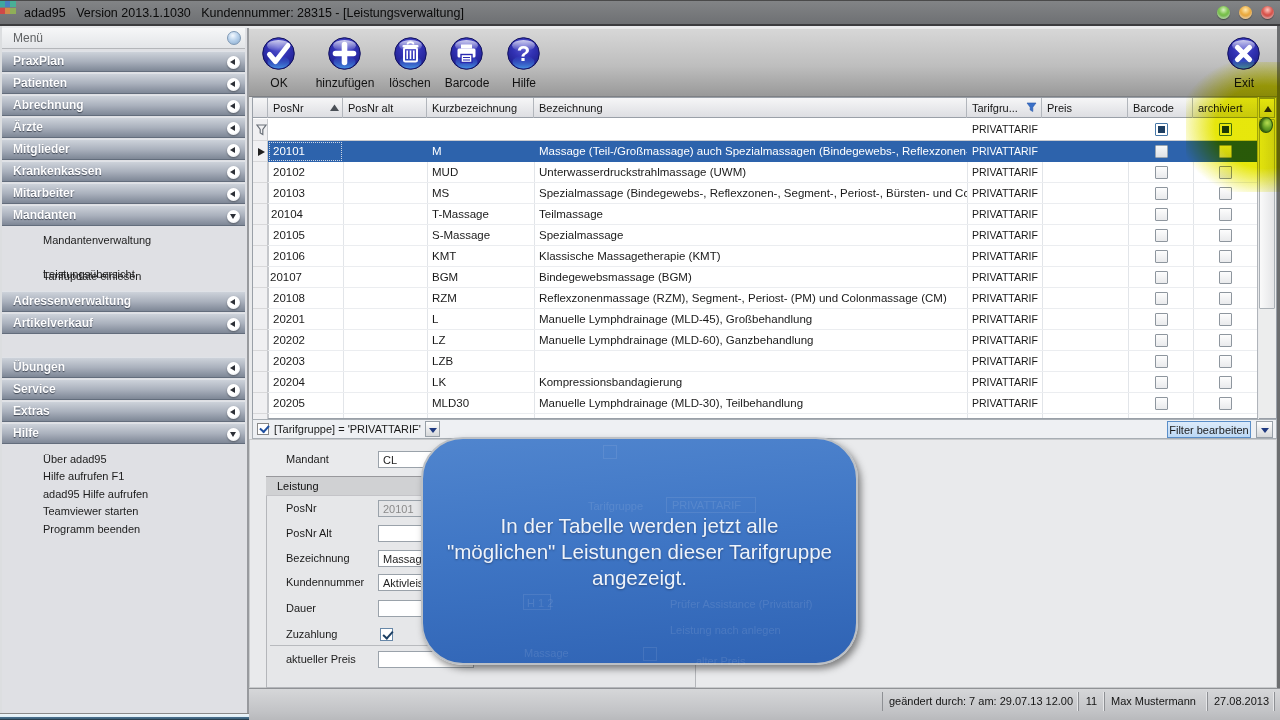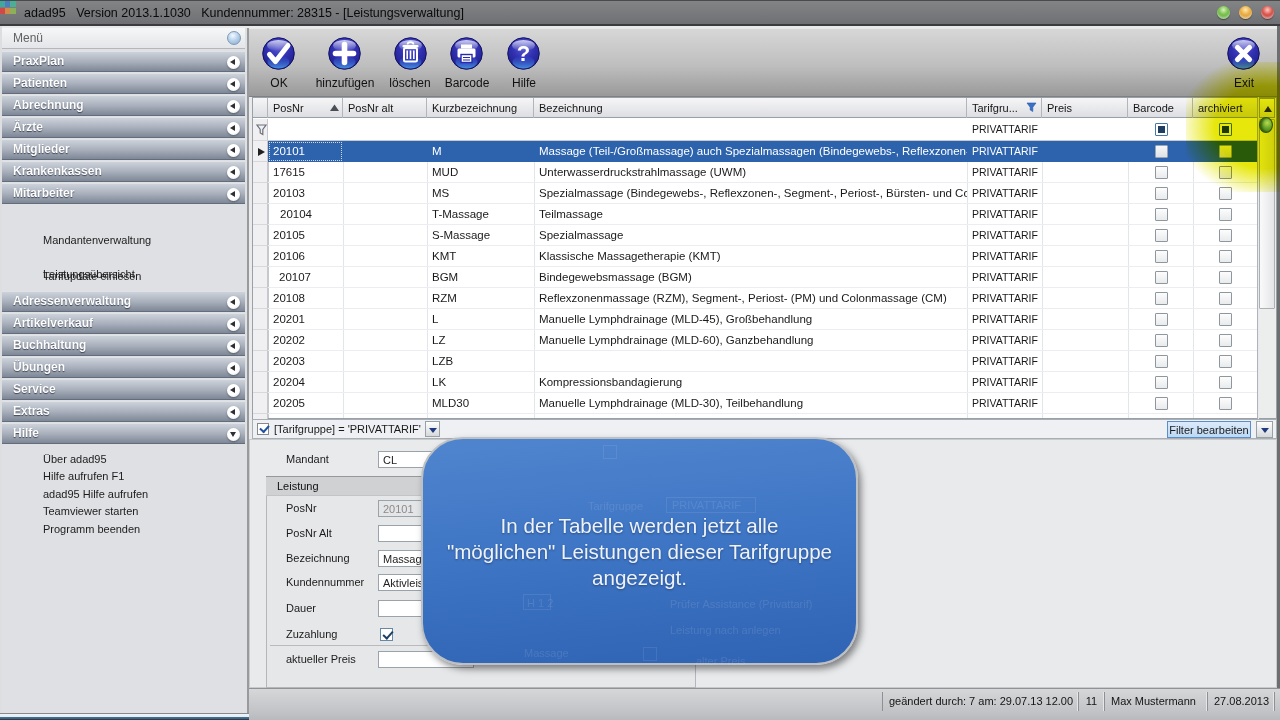--- a/index.html
+++ b/index.html
@@ -120,26 +120,26 @@
 
 <div class="abs" id="sidebar">
   <div id="menuhdr">Menü<i></i></div>
   <div class="mbar" style="top:23px">PraxPlan<i></i></div>
   <div class="mbar" style="top:45px">Patienten<i></i></div>
   <div class="mbar" style="top:67px">Abrechnung<i></i></div>
   <div class="mbar" style="top:89px">Ärzte<i></i></div>
   <div class="mbar" style="top:111px">Mitglieder<i></i></div>
   <div class="mbar" style="top:133px">Krankenkassen<i></i></div>
   <div class="mbar" style="top:155px">Mitarbeiter<i></i></div>
+  <div class="mbar" style="top:177px">Mandanten<i class="dn"></i></div>
   <div class="sub" style="top:206px">Mandantenverwaltung</div>
   <div class="sub" style="top:240px">Leistungsübersicht</div>
   <div class="sub" style="top:242px">Tarifupdate einlesen</div>
   <div class="mbar" style="top:263px">Adressenverwaltung<i></i></div>
   <div class="mbar" style="top:285px">Artikelverkauf<i></i></div>
-  <div class="mbar" style="top:307px">Buchhaltung<i></i></div>
   <div class="mbar" style="top:329px">Übungen<i></i></div>
   <div class="mbar" style="top:351px">Service<i></i></div>
   <div class="mbar" style="top:373px">Extras<i></i></div>
   <div class="mbar" style="top:395px">Hilfe<i class="dn"></i></div>
   <div class="sub" style="top:425px">Über adad95</div>
   <div class="sub" style="top:442px">Hilfe aufrufen F1</div>
   <div class="sub" style="top:460px">adad95 Hilfe aufrufen</div>
   <div class="sub" style="top:477px">Teamviewer starten</div>
   <div class="sub" style="top:495px">Programm beenden</div>
 </div>
@@ -258,41 +258,41 @@
     <span class="tc" style="left:174px;width:107px">M</span>
     <span class="tc" style="left:281px;width:433px">Massage (Teil-/Großmassage) auch Spezialmassagen (Bindegewebs-, Reflexzonen-, S...</span>
     <span class="tc pv">PRIVATTARIF</span>
     <span class="box" style="left:902px;background:linear-gradient(#f6f7f8,#dfe2e6);border-color:#9aa6b2"></span>
     <span class="box" style="left:966px;background:linear-gradient(#f6f7f8,#dfe2e6);border-color:#9aa6b2"></span>
   </div>
 
   <div class="trow" style="top:64px">
         <span class="ind"></span>
         <span class="bline"></span>
-    <span class="tc" style="left:15px;width:75px">17615</span>
+    <span class="tc" style="left:15px;width:75px">20102</span>
         <span class="tc" style="left:174px;width:107px">MUD</span>
     <span class="tc" style="left:281px;width:433px">Unterwasserdruckstrahlmassage (UWM)</span>
     <span class="tc pv">PRIVATTARIF</span>
     <span class="box" style="left:902px"></span>
         <span class="box" style="left:966px"></span>
       </div>
   <div class="trow" style="top:85px">
         <span class="ind"></span>
         <span class="bline"></span>
     <span class="tc" style="left:15px;width:75px">20103</span>
         <span class="tc" style="left:174px;width:107px">MS</span>
     <span class="tc" style="left:281px;width:433px">Spezialmassage (Bindegewebs-, Reflexzonen-, Segment-, Periost-, Bürsten- und Colo...</span>
     <span class="tc pv">PRIVATTARIF</span>
     <span class="box" style="left:902px"></span>
         <span class="box" style="left:966px"></span>
       </div>
   <div class="trow" style="top:106px">
         <span class="ind"></span>
         <span class="bline"></span>
-    <span class="tc" style="left:22px;width:75px">20104</span>
+    <span class="tc" style="left:13px;width:75px">20104</span>
         <span class="tc" style="left:174px;width:107px">T-Massage</span>
     <span class="tc" style="left:281px;width:433px">Teilmassage</span>
     <span class="tc pv">PRIVATTARIF</span>
     <span class="box" style="left:902px"></span>
         <span class="box" style="left:966px"></span>
       </div>
   <div class="trow" style="top:127px">
         <span class="ind"></span>
         <span class="bline"></span>
     <span class="tc" style="left:15px;width:75px">20105</span>
@@ -308,21 +308,21 @@
     <span class="tc" style="left:15px;width:75px">20106</span>
         <span class="tc" style="left:174px;width:107px">KMT</span>
     <span class="tc" style="left:281px;width:433px">Klassische Massagetherapie (KMT)</span>
     <span class="tc pv">PRIVATTARIF</span>
     <span class="box" style="left:902px"></span>
         <span class="box" style="left:966px"></span>
       </div>
   <div class="trow" style="top:169px">
         <span class="ind"></span>
         <span class="bline"></span>
-    <span class="tc" style="left:21px;width:75px">20107</span>
+    <span class="tc" style="left:12px;width:75px">20107</span>
         <span class="tc" style="left:174px;width:107px">BGM</span>
     <span class="tc" style="left:281px;width:433px">Bindegewebsmassage (BGM)</span>
     <span class="tc pv">PRIVATTARIF</span>
     <span class="box" style="left:902px"></span>
         <span class="box" style="left:966px"></span>
       </div>
   <div class="trow" style="top:190px">
         <span class="ind"></span>
         <span class="bline"></span>
     <span class="tc" style="left:15px;width:75px">20108</span>

